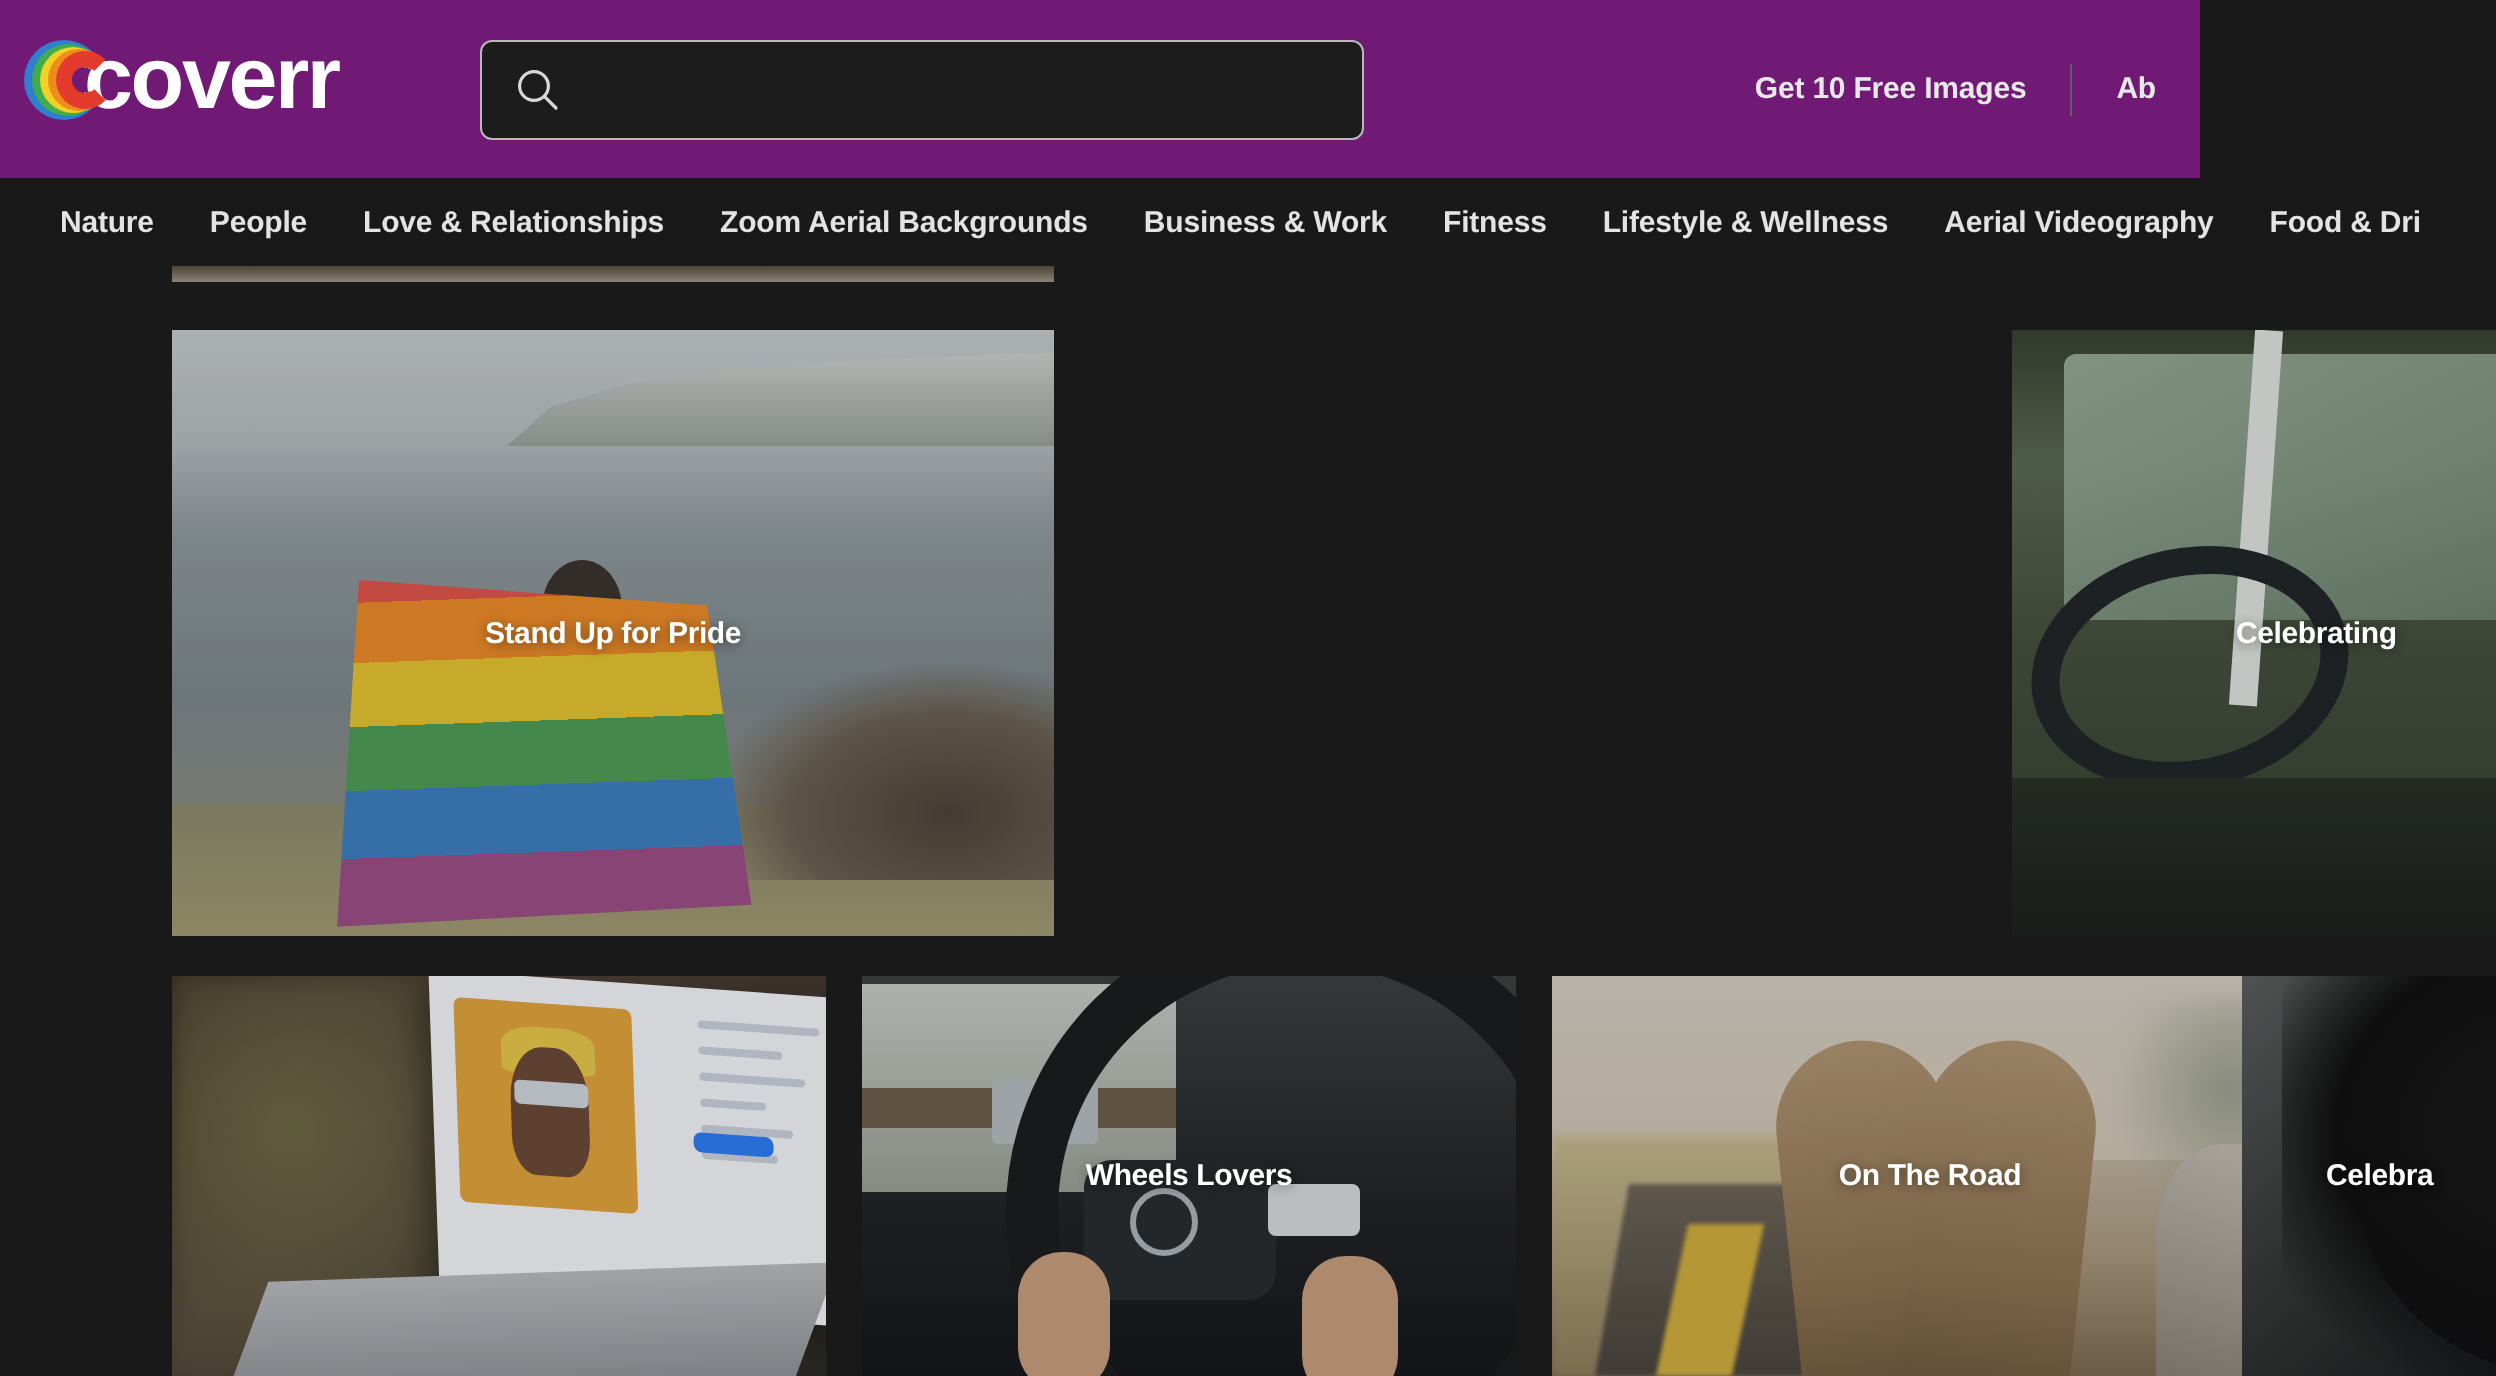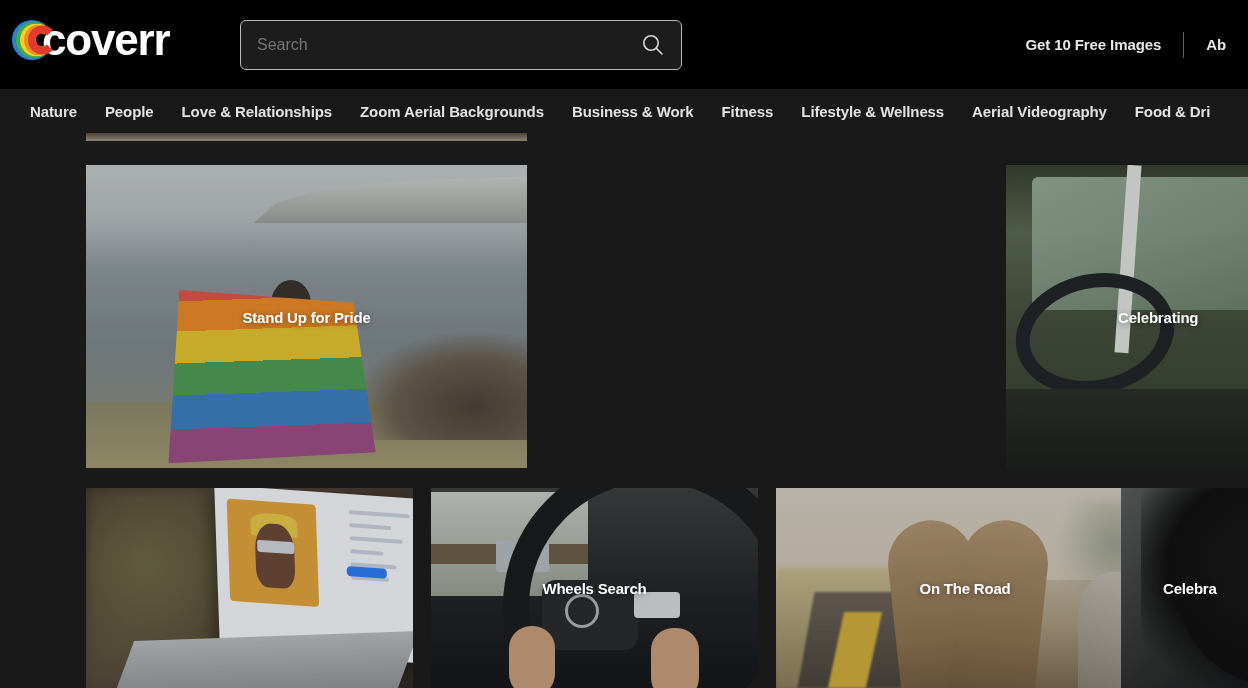--- a/index.html
+++ b/index.html
@@ -7,22 +7,22 @@
     width: 1248px; height: 688px;
     background: #191919;
     font-family: "Liberation Sans", sans-serif;
     overflow: hidden;
   }
   body { position: relative; }
 
   
   .header {
     position: absolute; top: 0; left: 0;
-    width: 1248px; height: 89px;
-    background: #000000;
+    width: 1100px; height: 89px;
+    background: #701a75;
     display: flex; align-items: center;
   }
   .logo {
     position: absolute; left: 12px; top: 16px;
     height: 48px; display: flex; align-items: center;
   }
   .logo-rainbow { position: relative; width: 36px; height: 44px; }
   .logo-rainbow span {
     position: absolute; top: 50%; left: 0;
     transform: translateY(-50%);
@@ -264,21 +264,20 @@
       <span style="width:40px;height:40px;border-width:9px;border-color:#2f7fd0;"></span>
       <span style="width:36px;height:36px;border-width:8px;border-color:#3fae4a;left:4px;"></span>
       <span style="width:33px;height:33px;border-width:8px;border-color:#f2d024;left:8px;"></span>
       <span style="width:31px;height:31px;border-width:8px;border-color:#f08c1e;left:12px;"></span>
       <span style="width:29px;height:29px;border-width:8px;border-color:#e23b2e;left:16px;"></span>
     </div>
     <div class="logo-word">coverr</div>
   </div>
 
   <div class="searchbox">
-    <input class="ph" type="text" placeholder="Search" style="">
     <span class="mag">
       <svg width="26" height="26" viewBox="0 0 26 26" fill="none">
         <circle cx="11" cy="11" r="7.2" stroke="#d8d8d8" stroke-width="1.6"></circle>
         <line x1="16.3" y1="16.3" x2="22" y2="22" stroke="#d8d8d8" stroke-width="1.6" stroke-linecap="round"></line>
       </svg>
     </span>
   </div>
 
   <div class="header-right">
     <span class="hr-link">Get 10 Free Images</span>
@@ -361,21 +360,21 @@
       <div class="horizon"></div>
       <div class="mirror"></div>
       <div class="rim"></div>
       <div class="hub"></div>
       <div class="star"></div>
       <div class="spokebtn"></div>
       <div class="hand1"></div>
       <div class="hand2"></div>
     </div>
     <div class="scrim"></div>
-    <div class="title">Wheels Search</div>
+    <div class="title">Wheels Lovers</div>
   </div>
 
   <div class="card" style="left:776px; top:355px; width:378px; height:200px;">
     <div class="art art-road">
       <div class="sky"></div>
       <div class="field"></div>
       <div class="road"></div>
       <div class="stripe"></div>
       <div class="trees"></div>
       <div class="car"></div>

